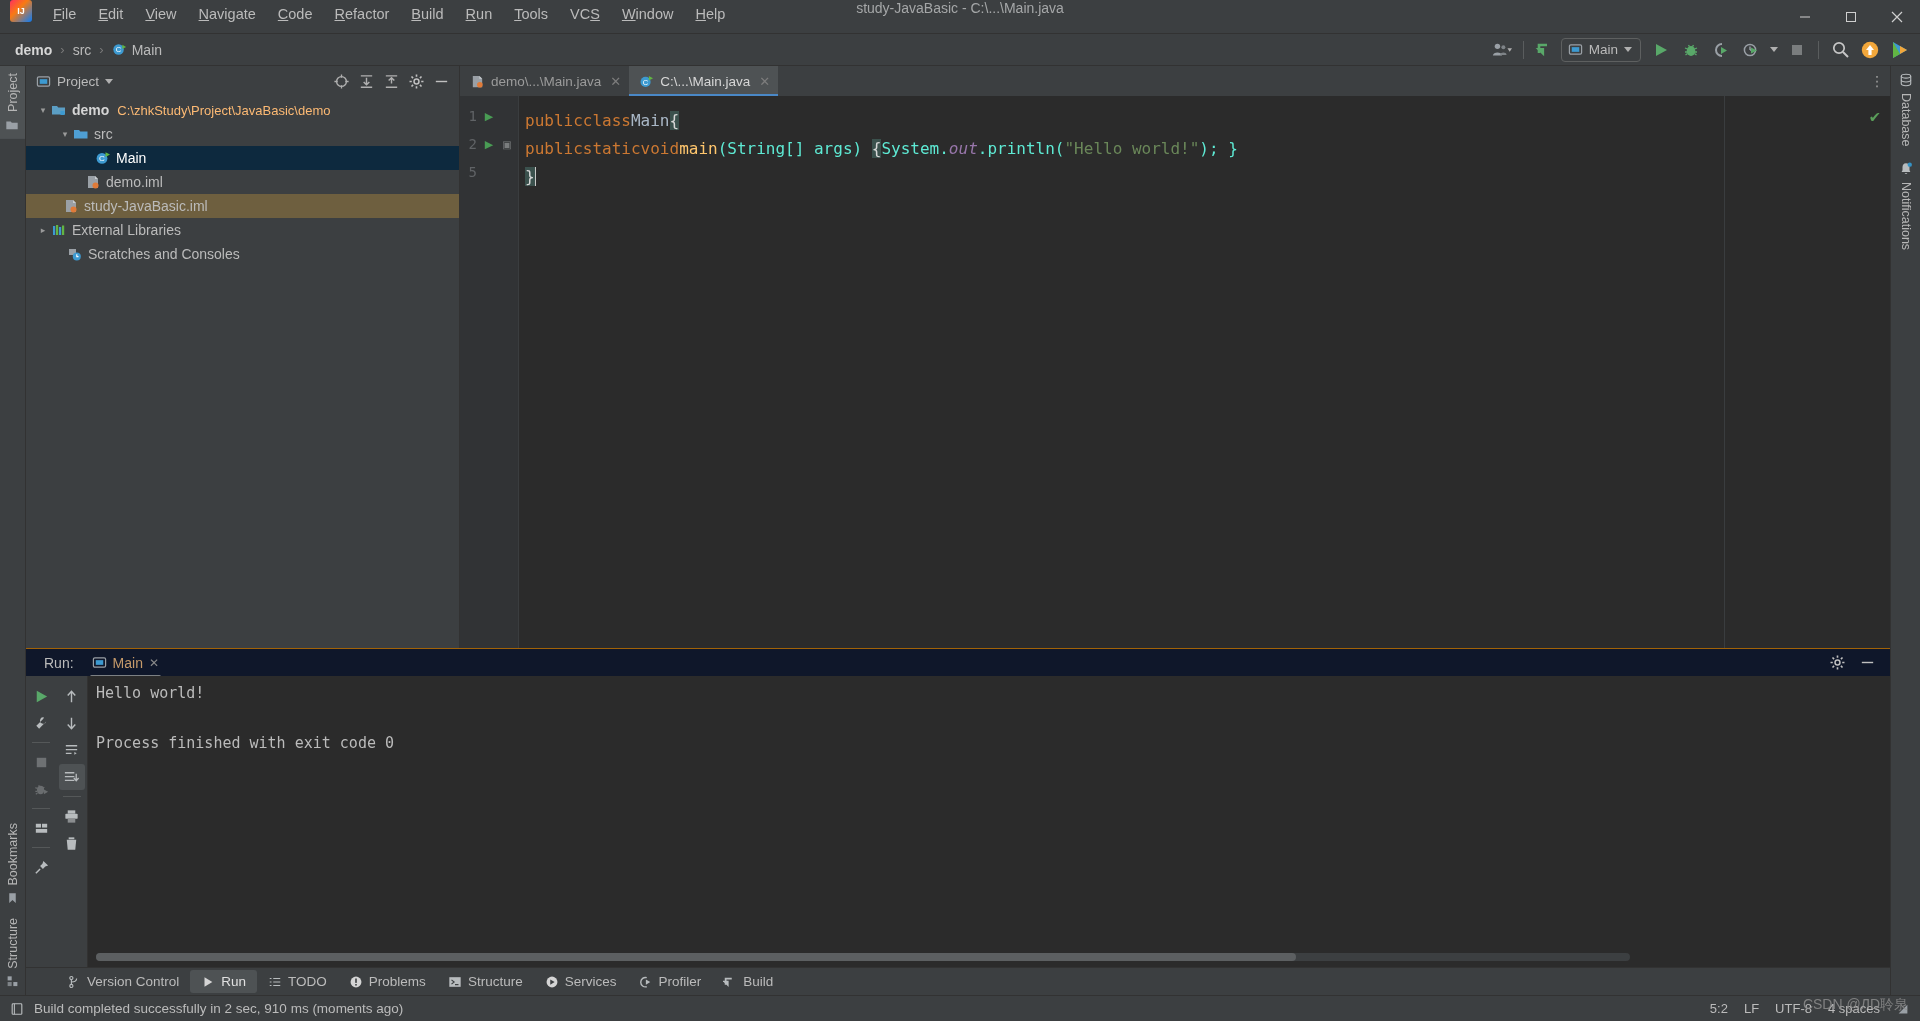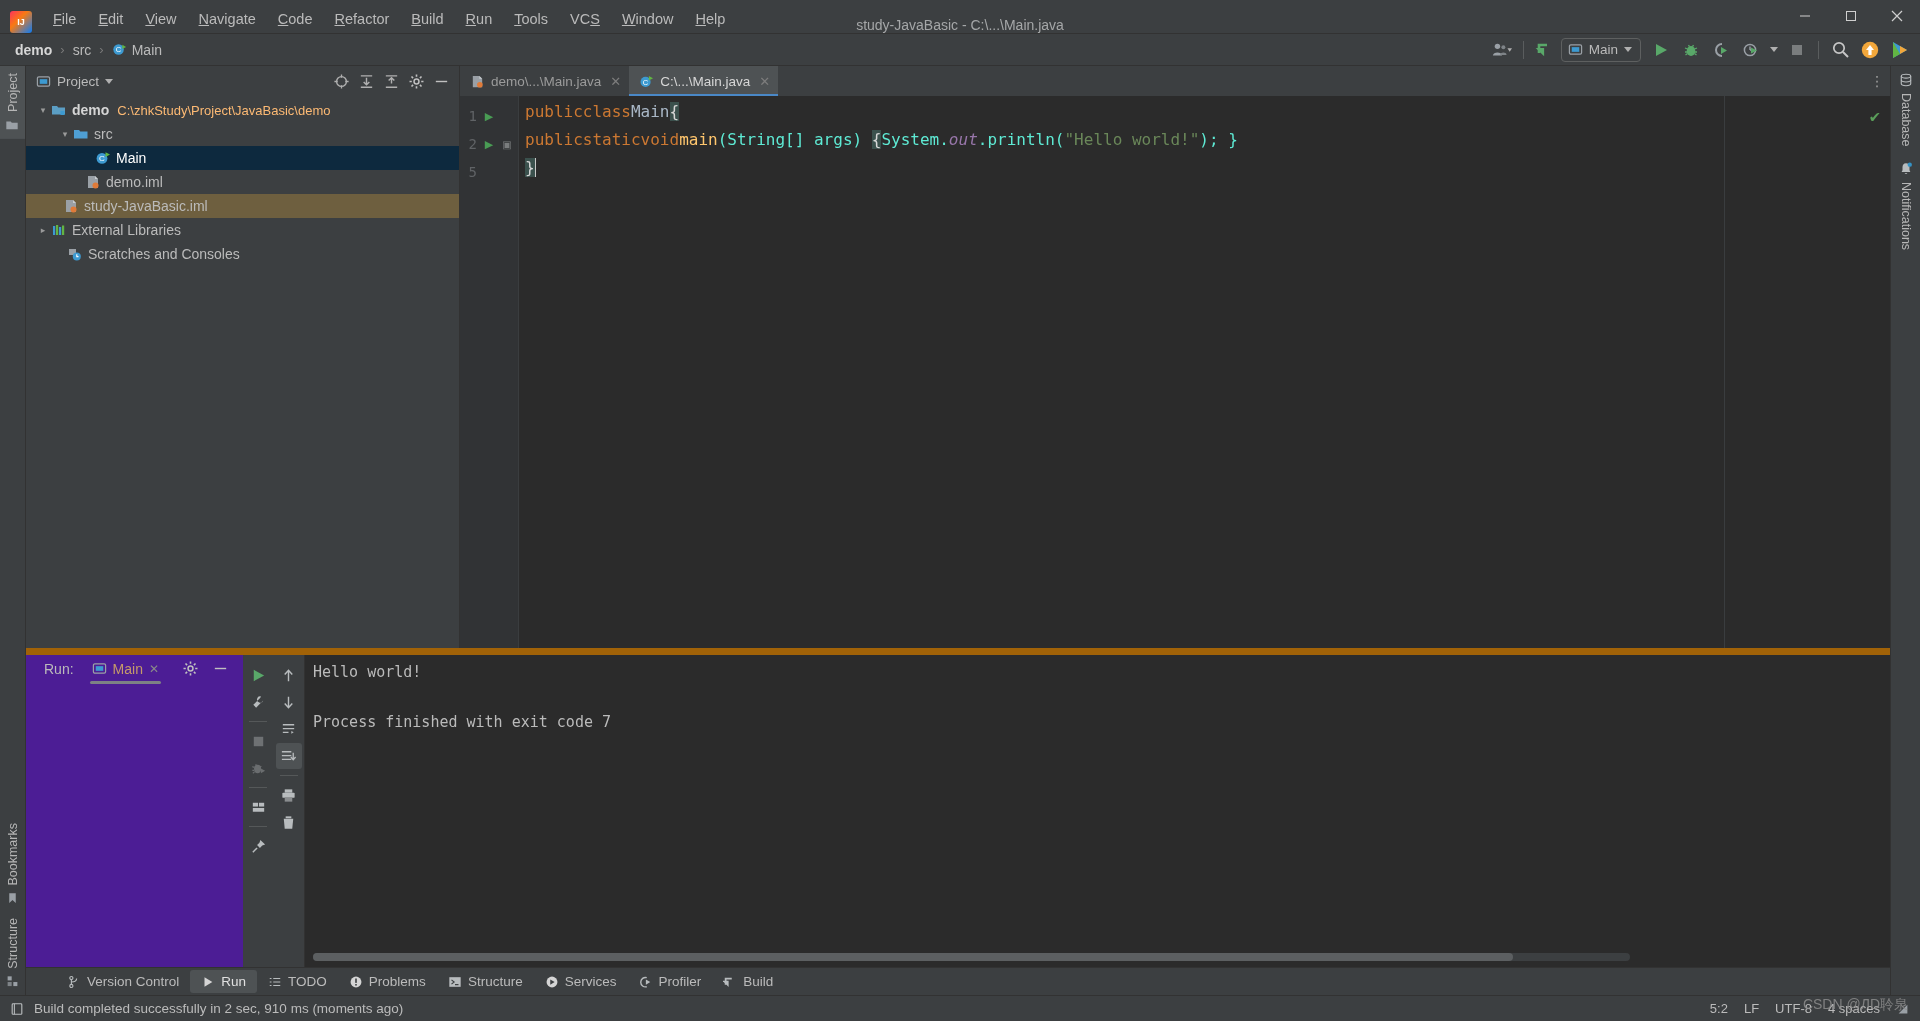--- a/index.html
+++ b/index.html
@@ -7,21 +7,21 @@
     width: 1920px; height: 1021px;
     background: #3c3f41;
     font-family: "Liberation Sans", sans-serif;
     overflow: hidden;
     -webkit-font-smoothing: antialiased;
   }
   .app { position: relative; width: 1920px; height: 1021px; background: #3c3f41; display: flex; flex-direction: column; }
 
   
   .titlebar {
-    height: 20px; background: #3c3f41; display: flex; align-items: flex-end;
+    height: 20px; background: #3c3f41; display: flex; align-items: flex-start;
     flex: 0 0 34px; position: relative; border-bottom: 1px solid #323232;
   }
   .ij-logo { width: 22px; height: 22px; margin: 0 10px 0 10px; position: relative; flex: 0 0 22px;
     background: linear-gradient(135deg,#fe315d 0%,#f97a12 40%,#087cfa 100%);
     border-radius: 3px; }
   .ij-logo::after {
     content:"IJ"; position:absolute; inset:0; color:#fff; font-size:9px; font-weight:bold;
     display:flex; align-items:center; justify-content:center; font-family:"Liberation Sans",sans-serif;
   }
   .menu { display: flex; align-items: center; gap: 0px; }
@@ -107,34 +107,34 @@
   .code-wrap { flex: 1 1 auto; display: flex; background: #2b2b2b; position: relative; overflow: hidden; }
   .gutter { width: 58px; flex: 0 0 58px; background: #313335; display: flex; flex-direction: column; padding-top: 6px; }
   .gline { height: 28px; display: flex; align-items: center; justify-content: flex-end; gap: 6px; padding-right: 5px; }
   .gnum { color: #606366; font-size: 14px; font-family: "DejaVu Sans Mono", monospace; min-width:14px; text-align:right;}
   .grun { color: #499c54; font-size: 11px; width: 12px; text-align: center; }
   .gfold { color: #7a7d7e; font-size: 10px; width: 12px; text-align: center; }
   .code {
     flex: 1 1 auto; padding-top: 6px; font-family: "DejaVu Sans Mono", monospace; font-size: 16px;
     color: #a9b7c6; position: relative; overflow: hidden; border-left:1px solid #3a3d3f;
   }
-  .cline { height: 28px; display: flex; align-items: flex-start; padding-left: 6px; white-space: pre; }
+  .cline { height: 28px; display: flex; align-items: flex-end; padding-left: 6px; white-space: pre; }
   .kw { color: #cc7832; }
   .cls { color: #a9b7c6; }
   .str { color: #6a8759; }
   .fld { color: #9876aa; font-style: italic; }
   .mth { color: #ffc66d; }
   .br { color: #5eead4; }
   .brhl { background: #3b514d; color:#d7d7d7; }
   .cursor { display:inline-block; width:1px; height:19px; background:#c8c8c8; vertical-align:-4px; }
   .rmargin { position: absolute; top: 0; bottom: 0; left: 1205px; width: 1px; background: #3a3d3f; }
   .insp-ok { position: absolute; right: 10px; top: 10px; color: #5a9e5a; font-size: 17px; }
 
   
-  .lower { flex: 1 1 auto; display: flex; flex-direction: row; min-height: 0; background: #4c1d95; border-top:7px solid #a16207;}
+  .lower { flex: 1 1 auto; display: flex; flex-direction: column; min-height: 0; background: #0f172a; border-top:1px solid #a16207;}
   .run-head { height: 27px; display: flex; align-items: center; padding-left: 18px; gap: 14px; }
   .run-lbl { color: #bbbbbb; font-size: 14px; }
   .run-tab { display: flex; align-items: center; gap: 6px; font-size: 14px; color: #c59a6a; position: relative; padding: 3px 4px;}
   .run-tab::after{content:'';position:absolute;left:2px;right:2px;bottom:-4px;height:3px;background:#7d8184;border-radius:2px;}
   .run-tab .x { color:#8a8a8a; font-size:12px; }
   .run-head-right { margin-left: auto; display: flex; align-items: center; gap: 4px; padding-right: 10px; }
   .rh-btn { width: 26px; height: 24px; display:flex; align-items:center; justify-content:center; border-radius:3px; }
 
   .console-row { flex: 1 1 auto; display: flex; min-height: 0; }
   .cons-tb { width: 30px; flex: 0 0 30px; background: #3c3f41; display: flex; flex-direction: column;
@@ -641,21 +641,21 @@
               <svg width="17" height="17" viewBox="0 0 18 18">
                 <path d="M4 5 L14 5 L13 15.5 L5 15.5 Z" fill="#b8bcbe"></path>
                 <rect x="6" y="2.5" width="6" height="2" fill="#b8bcbe"></rect>
               </svg>
             </div>
           </div>
 
           <div class="console">
             <div class="cl">Hello world!</div>
             <div class="cl"></div>
-            <div class="cl">Process finished with exit code 7</div>
+            <div class="cl">Process finished with exit code 0</div>
             <div class="hscroll">
                 <i></i>
               </div>
           </div>
         </div>
       </div>
 
       <div class="bottombar">
         <div class="bb-tab">
           <span>

